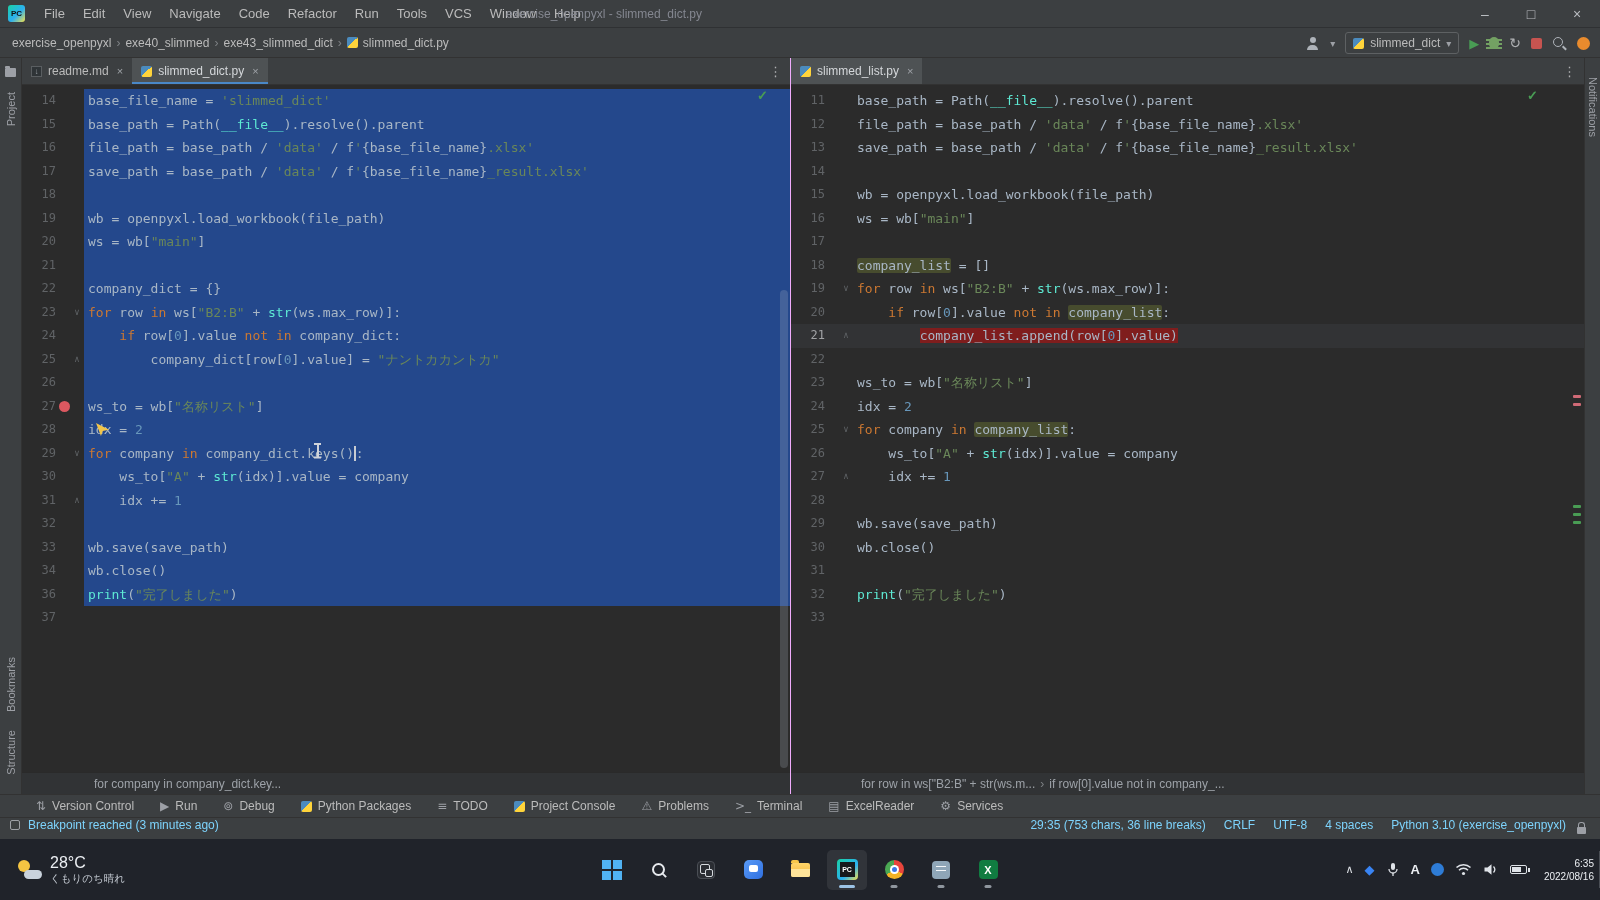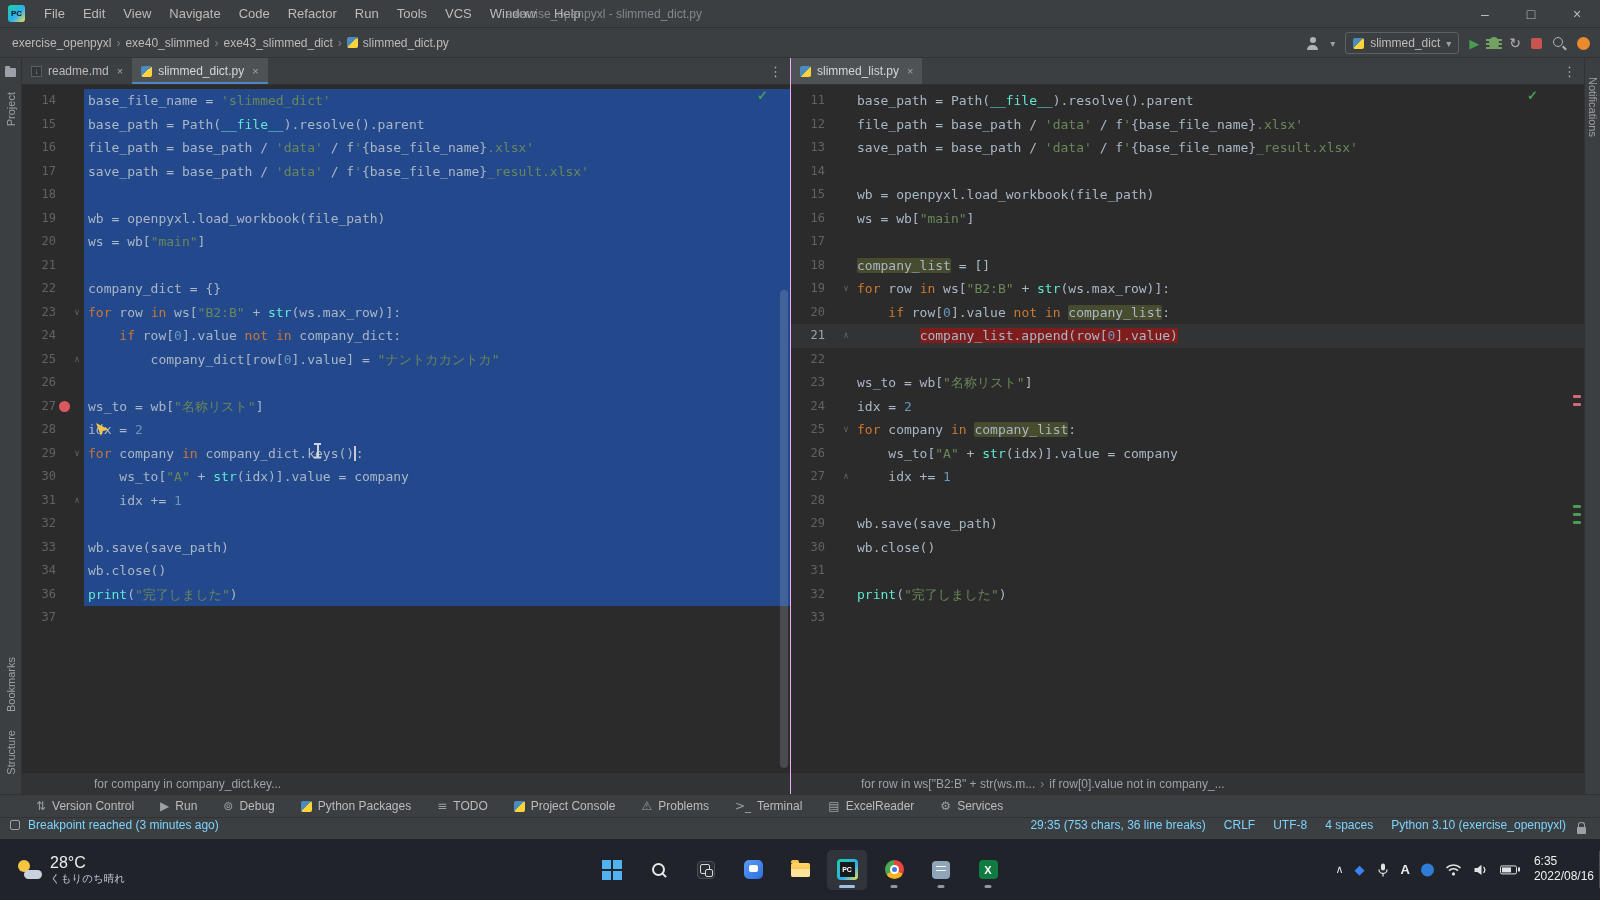--- a/index.html
+++ b/index.html
@@ -190,21 +190,21 @@
     align-items:center; justify-content:center; color:#fff; font-weight:bold; font-size:11px; }
   .tb-right { position:absolute; right:6px; top:50%; transform:translateY(-50%); display:flex;
     align-items:center; gap:11px; }
   .tray-glyph { color:#dfe3e8; font-size:11px; font-family:"DejaVu Sans", sans-serif; }
   .icon-dropbox { color:#3984f3; font-size:13px; font-family:"DejaVu Sans", sans-serif; }
   .ime { color:#eceff3; font-size:13px; font-weight:bold; }
   .blue-dot { width:13px; height:13px; border-radius:50%; background:#2e7cd6; }
   .icon-batt { width:17px; height:9px; border:1.5px solid #dfe3e8; border-radius:2px; position:relative; }
   .icon-batt::before { content:""; position:absolute; right:-4px; top:1.5px; width:2px; height:4px; background:#dfe3e8; }
   .icon-batt::after { content:""; position:absolute; left:1px; top:1px; bottom:1px; width:9px; background:#dfe3e8; }
-  .clock { text-align:left; font-size:12px; color:#eceff3; line-height:1.3; margin-left:6px; }
+  .clock { text-align:right; font-size:10px; color:#eceff3; line-height:1.3; margin-left:6px; }
   .desktop-sliver { position:absolute; right:0; top:12px; bottom:12px; width:1px; background:#4a4e55; }
 </style>
 </head>
 <body>
 
 <div class="titlebar">
   <div class="app-logo">PC</div>
   <div style="display:flex">
       <span class="menu-item">File</span>
       <span class="menu-item">Edit</span>

